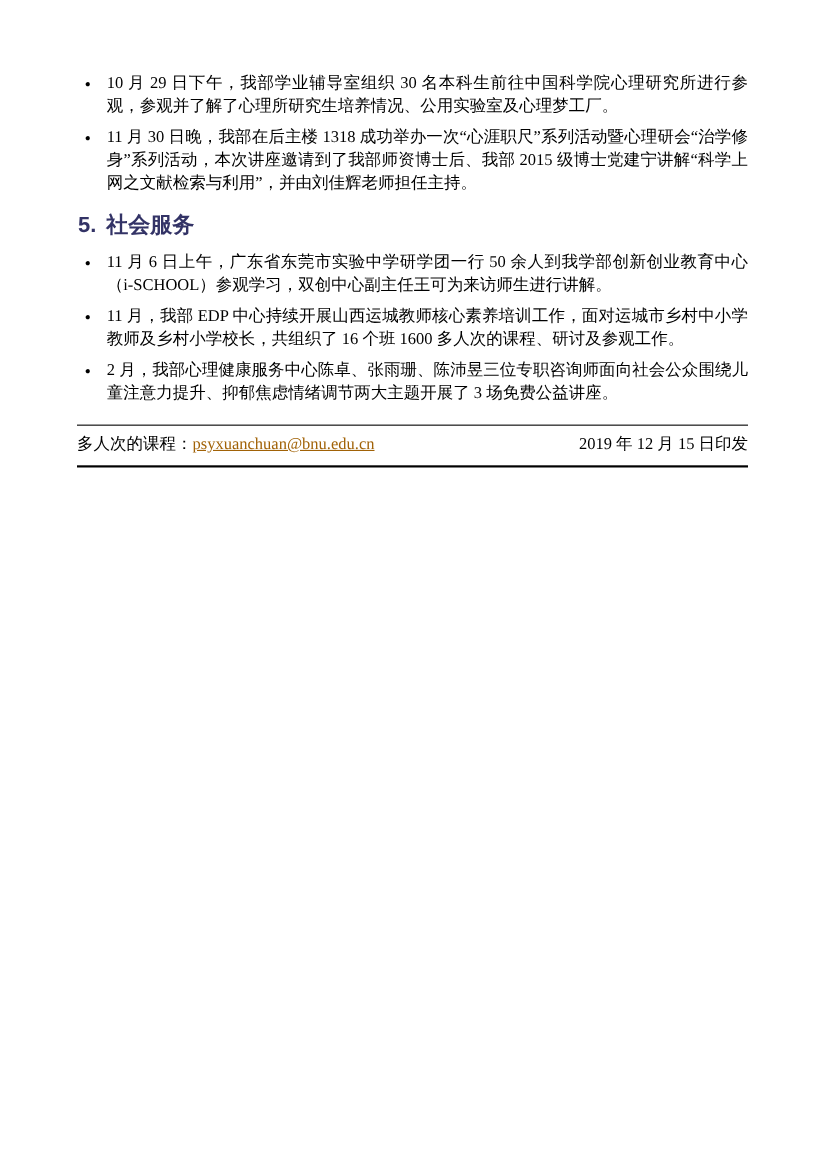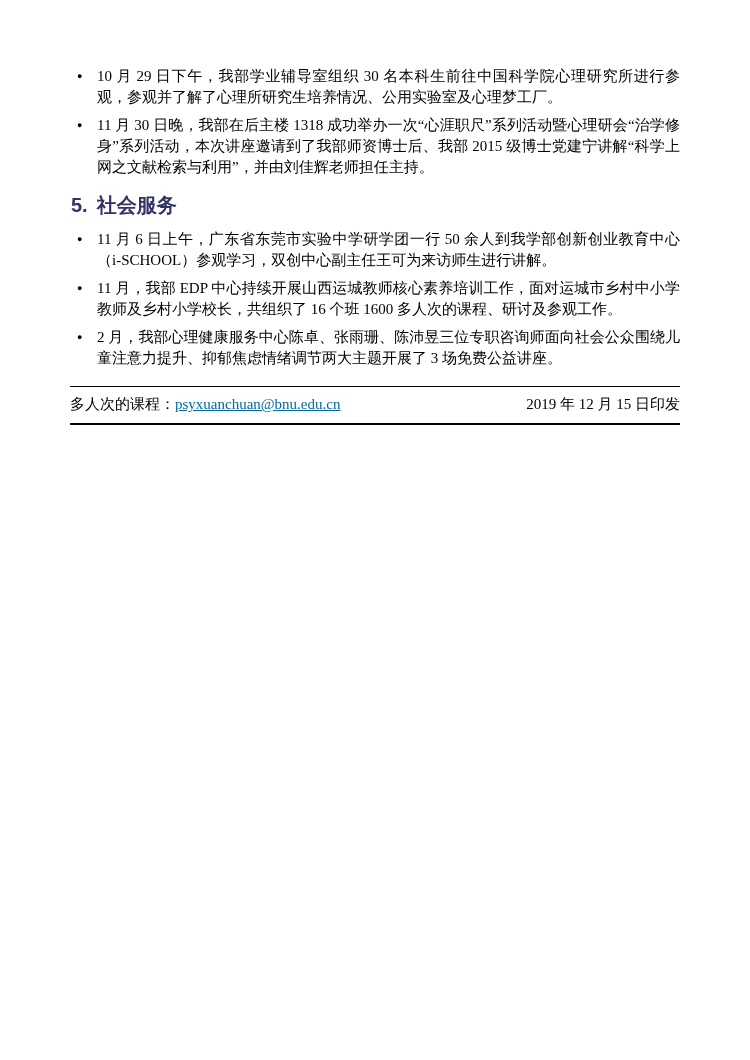--- a/index.html
+++ b/index.html
@@ -64,21 +64,21 @@
   }
   .footer-row {
     display: flex;
     justify-content: space-between;
     align-items: baseline;
     padding: 7px 0 9px 0;
     font-size: 15px;
     line-height: 20px;
   }
   .email-link {
-    color: #0369a1;
+    color: #a16207;
     text-decoration: underline;
     cursor: pointer;
   }
   .footer-rule-bottom {
     border-top: 2.5px solid #000000;
     height: 0;
   }
 </style>
 </head>
 <body>

